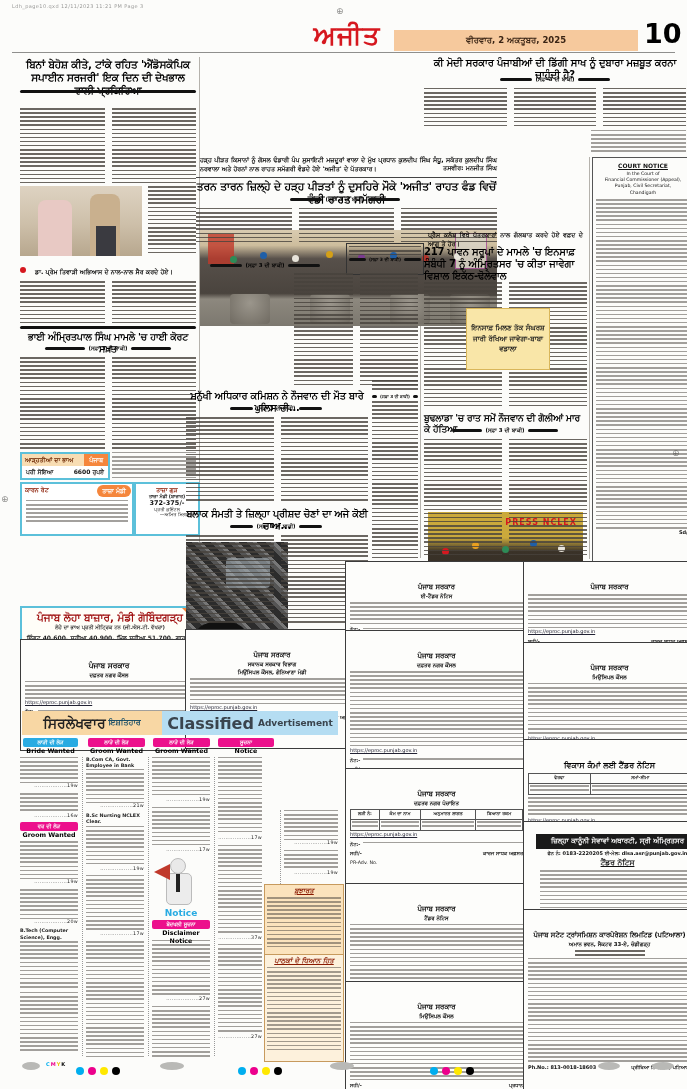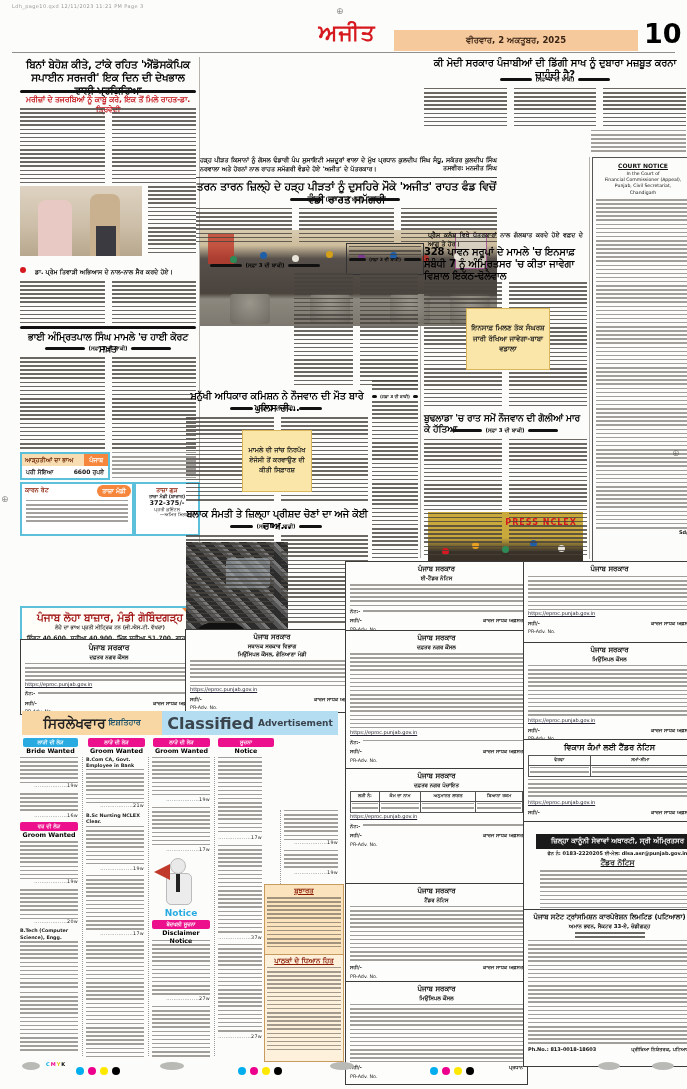--- a/index.html
+++ b/index.html
@@ -14,27 +14,27 @@
   .hl{font-weight:bold;line-height:1.22;letter-spacing:-.2px;color:#000;}
   .ctr{text-align:center;}
   .tag{display:flex;align-items:center;gap:3px;font-size:5.5px;font-weight:bold;color:#000;}
   .tag::before,.tag::after{content:"";flex:1;height:3px;background:#111;border-radius:2px;}
   .cap{font-size:6.3px;font-weight:bold;line-height:1.4;text-align:justify;color:#000;}
   .vr{position:absolute;width:1px;background:#b5b2ac;}
   .blackbar{position:absolute;height:3px;background:#111;border-radius:2px;}
   .peach{background:#f6c99d;}
   .redtxt{color:#c3131b;}
   .mast-bar{display:flex;align-items:center;justify-content:center;font-size:8.5px;font-weight:bold;color:#3a2414;}
-  .logo{font-size:22px;font-weight:bold;color:#d6181f;letter-spacing:1px;}
+  .logo{font-size:26px;font-weight:bold;color:#d6181f;letter-spacing:1px;}
   .pagenum{font-size:27px;font-weight:bold;color:#000;}
   .printline{font-size:5px;color:#9a9a98;letter-spacing:.4px;}
   .reg{color:#8f8f8d;font-size:9px;}
   .highlightbox{background:#f9e6a8;border:1px solid #d9b65a;font-weight:bold;text-align:center;
        display:flex;align-items:center;justify-content:center;line-height:1.5;color:#1a1a1a;}
-  .gov{border:1px solid #3c3c3c;padding:3px 4px;font-size:5px;line-height:1.5;overflow:hidden;background:#fdfdfb;}
+  .gov{border:1px solid #3c3c3c;padding:21px 4px;font-size:5px;line-height:1.5;overflow:hidden;background:#fdfdfb;}
   .gov .t{font-weight:bold;text-align:center;font-size:7.5px;line-height:1.3;color:#000;}
   .gov .st{font-weight:bold;text-align:center;font-size:5.4px;color:#000;}
   .gov .link{text-decoration:underline;font-size:5px;color:#223;}
   .gov .pr{font-size:4.8px;color:#222;margin-top:1px;}
   .noterow{display:flex;gap:3px;align-items:center;margin-top:2px;font-size:5px;font-weight:bold;}
   .noterow .sim{flex:1;height:4px;}
   .sigrow{display:flex;justify-content:space-between;font-size:5px;font-weight:bold;margin-top:2px;}
   .gtable{width:100%;border-collapse:collapse;font-size:4.6px;margin-top:2px;}
   .gtable th,.gtable td{border:1px solid #555;padding:1px;font-weight:bold;text-align:center;}
   .mkt{border:2px solid #5cc0da;background:#fff;overflow:hidden;}
@@ -54,21 +54,21 @@
   .courtbox .ln{text-align:center;line-height:1.35;font-size:4.6px;}
   .catbar{height:9px;display:flex;align-items:center;justify-content:center;color:#fff;font-size:5.3px;font-weight:bold;border-radius:2px;}
   .caten{font-size:6.3px;font-weight:bold;text-align:center;color:#000;line-height:1.2;}
   .adcol{position:absolute;overflow:hidden;}
   .ad{margin-bottom:3px;}
   .adcode{font-size:4.8px;text-align:right;color:#222;letter-spacing:.3px;line-height:1.4;}
   .adnote{font-size:4.8px;font-weight:bold;color:#222;line-height:1.3;}
   .subcat{margin:2px 0;}
   .dotsep{position:absolute;width:0;border-left:1px dotted #999;}
   .peachbox{border:1px solid #c79a5d;background:#fbe3bd;overflow:hidden;padding:2px;}
-  .peachbox .t{font-size:7px;font-weight:bold;text-align:center;color:#8a1a00;text-decoration:underline;}
+  .peachbox .t{font-size:7px;font-weight:bold;text-align:center;color:#8a1a00;text-decoration:underline;font-style:italic;}
   .dot{display:inline-block;width:8px;height:8px;border-radius:50%;margin-right:4px;}
   .oval{position:absolute;background:#b9b9b6;border-radius:50%;}
   .turban{position:absolute;width:7px;height:7px;border-radius:50%;}
 </style>
 </head>
 <body>
 
 <div class="page">
 
   <div class="abs printline" style="left:12px;top:3px;width:420px;">Ldh_page10.qxd  12/11/2023  11:21 PM  Page 3</div>
@@ -82,21 +82,20 @@
   </div>
   <div class="abs pagenum" style="left:644px;top:18px;">10</div>
   <div class="abs" style="left:12px;top:52px;width:663px;height:1px;background:#8f8f8d;"></div>
 
   <div class="vr" style="left:199px;top:57px;height:570px;"></div>
   <div class="vr" style="left:420px;top:246px;height:312px;"></div>
   <div class="vr" style="left:589px;top:157px;height:402px;"></div>
 
   <div class="abs hl ctr" style="left:20px;top:58px;width:176px;font-size:10.5px;">ਬਿਨਾਂ ਬੇਹੋਸ਼ ਕੀਤੇ, ਟਾਂਕੇ ਰਹਿਤ 'ਐਂਡੋਸਕੋਪਿਕ ਸਪਾਈਨ ਸਰਜਰੀ' ਇਕ ਦਿਨ ਦੀ ਦੇਖਭਾਲ ਵਾਲੀ ਪ੍ਰਕਿਰਿਆ</div>
   <div class="blackbar" style="left:20px;top:90px;width:176px;"></div>
-  <div class="abs hl ctr redtxt" style="left:20px;top:95px;width:176px;font-size:7.8px;">ਮਰੀਜ਼ਾਂ ਦੇ ਤਜਰਬਿਆਂ ਨੂੰ ਕਾਬੂ ਕਰੇ, ਇਕ ਤੋਂ ਮਿਲੇ ਰਾਹਤ-ਡਾ. ਤ੍ਰਿਵੇਦੀ</div>
   <div class="abs cols" style="left:20px;top:108px;width:176px;height:75px;">
     <div class="sim"></div>
     <div class="sim"></div>
   </div>
 
   <div class="abs photo" style="left:20px;top:186px;width:122px;height:70px;background:linear-gradient(180deg,#ded3c2 0%,#cdbfa9 55%,#b7a78e 100%);">
     <div class="abs" style="left:18px;top:14px;width:34px;height:56px;background:#e8c9c4;border-radius:8px 8px 0 0;"></div>
     <div class="abs" style="left:70px;top:8px;width:30px;height:62px;background:#c9b08e;border-radius:8px 8px 0 0;"></div>
     <div class="abs" style="left:76px;top:40px;width:20px;height:30px;background:#3a3a40;"></div>
   </div>
@@ -219,23 +218,20 @@
   </div>
 
   <div class="abs hl ctr" style="left:186px;top:390px;width:182px;font-size:9.8px;">ਮਨੁੱਖੀ ਅਧਿਕਾਰ ਕਮਿਸ਼ਨ ਨੇ ਨੌਜਵਾਨ ਦੀ ਮੌਤ ਬਾਰੇ ਪੁਲਿਸ ਦੀ...</div>
   <div class="abs tag" style="left:230px;top:405px;width:92px;">
       <span>(ਸਫ਼ਾ 3 ਦੀ ਬਾਕੀ)</span>
     </div>
   <div class="abs cols" style="left:186px;top:417px;width:182px;height:86px;">
     <div class="sim"></div>
     <div class="sim"></div>
   </div>
-  <div class="abs highlightbox" style="left:242px;top:430px;width:64px;height:56px;font-size:6.5px;padding:2px;">
-    <span>ਮਾਮਲੇ ਦੀ ਜਾਂਚ ਨਿਰਪੱਖ ਏਜੰਸੀ ਤੋਂ ਕਰਵਾਉਣ ਦੀ ਕੀਤੀ ਸਿਫ਼ਾਰਸ਼</span>
-  </div>
 
   <div class="abs hl ctr" style="left:186px;top:508px;width:182px;font-size:9.8px;">ਬਲਾਕ ਸੰਮਤੀ ਤੇ ਜ਼ਿਲ੍ਹਾ ਪ੍ਰੀਸ਼ਦ ਚੋਣਾਂ ਦਾ ਅਜੇ ਕੋਈ ਚਾਅ...</div>
   <div class="abs tag" style="left:230px;top:523px;width:92px;">
       <span>(ਸਫ਼ਾ 3 ਦੀ ਬਾਕੀ)</span>
     </div>
   <div class="abs cols" style="left:186px;top:535px;width:182px;height:90px;">
     <div class="sim"></div>
     <div class="sim"></div>
   </div>
 
@@ -284,21 +280,21 @@
   <div class="abs courtbox" style="left:592px;top:157px;width:94px;height:403px;">
     <div class="t">COURT NOTICE</div>
     <div class="ln">In the Court of</div>
     <div class="ln">Financial Commissioner (Appeal),</div>
     <div class="ln">Punjab, Civil Secretariat,</div>
     <div class="ln">Chandigarh</div>
     <div class="sim lt" style="height:330px;margin-top:3px;"></div>
     <div style="text-align:right;font-weight:bold;font-size:5px;">Sd/-</div>
   </div>
 
-  <div class="abs hl" style="left:424px;top:246px;width:163px;font-size:10px;">328 ਪਾਵਨ ਸਰੂਪਾਂ ਦੇ ਮਾਮਲੇ 'ਚ ਇਨਸਾਫ਼ ਸੰਬੰਧੀ 7 ਨੂੰ ਅੰਮ੍ਰਿਤਸਰ 'ਚ ਕੀਤਾ ਜਾਵੇਗਾ ਵਿਸ਼ਾਲ ਇਕੱਠ-ਢੋਲੇਵਾਲ</div>
+  <div class="abs hl" style="left:424px;top:246px;width:163px;font-size:10px;">217 ਪਾਵਨ ਸਰੂਪਾਂ ਦੇ ਮਾਮਲੇ 'ਚ ਇਨਸਾਫ਼ ਸੰਬੰਧੀ 7 ਨੂੰ ਅੰਮ੍ਰਿਤਸਰ 'ਚ ਕੀਤਾ ਜਾਵੇਗਾ ਵਿਸ਼ਾਲ ਇਕੱਠ-ਢੋਲੇਵਾਲ</div>
   <div class="abs cols" style="left:424px;top:282px;width:163px;height:126px;">
     <div class="sim"></div>
     <div class="sim"></div>
   </div>
   <div class="abs highlightbox" style="left:466px;top:308px;width:78px;height:56px;font-size:7px;padding:2px;">
     <span>ਇਨਸਾਫ਼ ਮਿਲਣ ਤੱਕ ਸੰਘਰਸ਼ ਜਾਰੀ ਰੱਖਿਆ ਜਾਵੇਗਾ-ਬਾਬਾ ਵਡਾਲਾ</span>
   </div>
 
   <div class="abs hl" style="left:424px;top:412px;width:164px;font-size:9.2px;">ਬੁਢਲਾਡਾ 'ਚ ਰਾਤ ਸਮੇਂ ਨੌਜਵਾਨ ਦੀ ਗੋਲੀਆਂ ਮਾਰ ਕੇ ਹੱਤਿਆ</div>
   <div class="abs tag" style="left:452px;top:427px;width:106px;">

